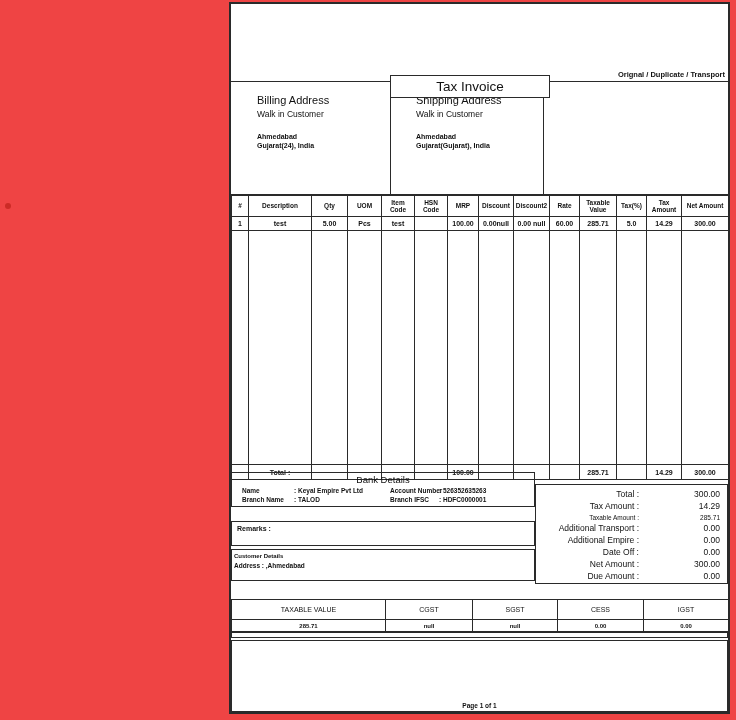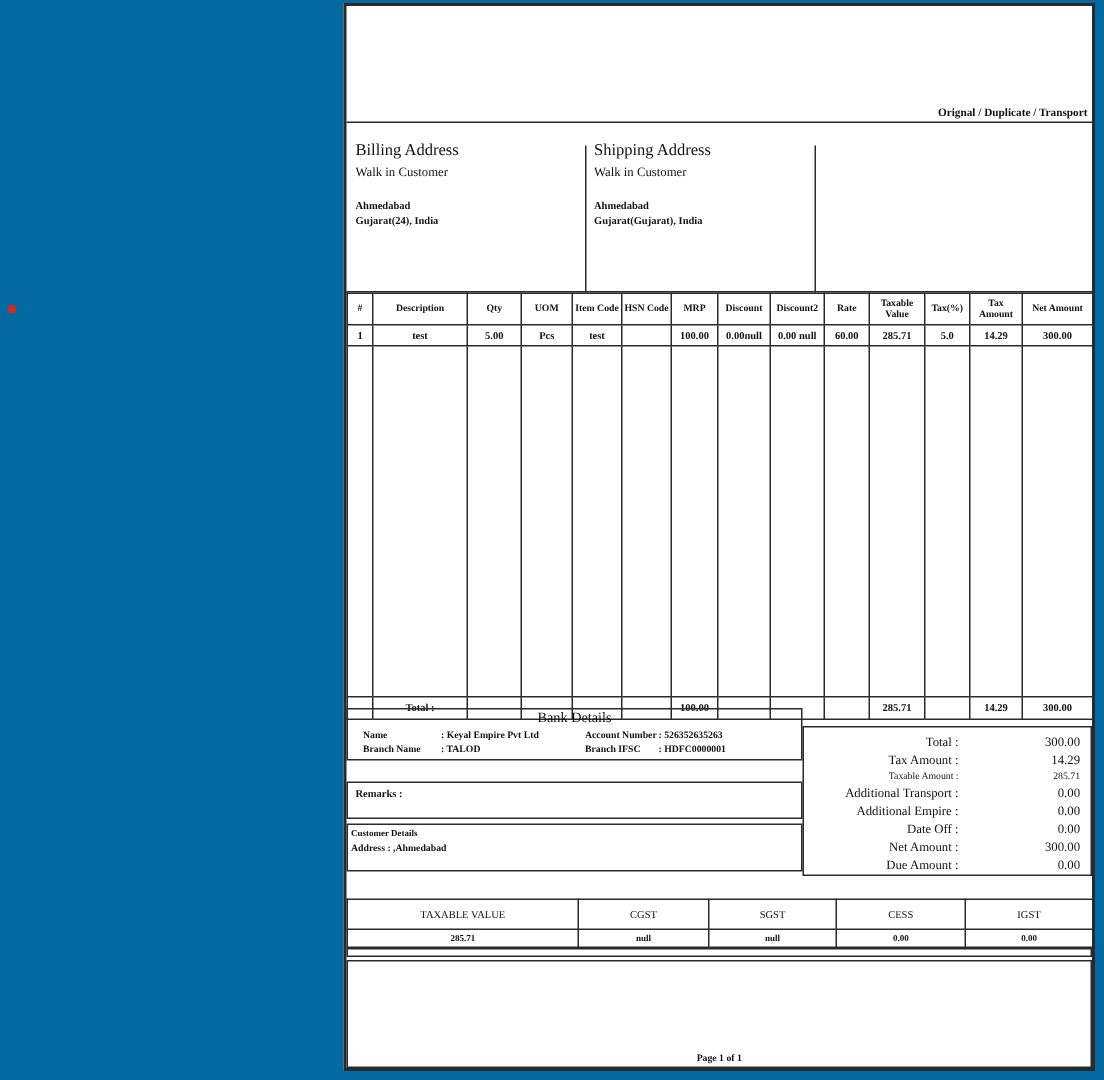--- a/index.html
+++ b/index.html
@@ -1,32 +1,32 @@
 <!DOCTYPE html>
 <html><head>
 <meta charset="utf-8">
 <style>
   * { margin:0; padding:0; box-sizing:border-box; }
   html,body { width:736px; height:720px; background:#ffffff; font-family:"Liberation Sans", sans-serif; color:#111; }
-  .stage { position:relative; width:736px; height:720px; background:#0369a1; overflow:hidden;font-family:Liberation Serif, serif; }
+  .stage { position:relative; width:736px; height:720px; background:#ef4444; overflow:hidden; }
 
   .red-dot { position:absolute; left:5px; top:203px; width:6px; height:6px; background:#cc2b26; border-radius:50%; }
 
   .doc { position:absolute; left:229px; top:2px; width:501px; height:712px; border:2px solid #2a2a2a; background:#fff; }
   .abs { position:absolute; }
 
   
   .copy-type { top:66px; right:3px; font-size:7.5px; font-weight:700; }
   .addr-band { left:0; top:77px; width:497px; height:114px; border-top:1.5px solid #2a2a2a; border-bottom:1.5px solid #2a2a2a; }
   .tax-invoice-box { left:159px; top:71px; width:160px; height:23px; border:1.5px solid #2a2a2a; background:#fff; z-index:3;
                      display:flex; align-items:center; justify-content:center; font-size:13.5px; }
   .vline-1 { left:159px; top:93px; width:0; height:98px; border-left:1.5px solid #2a2a2a; z-index:2; }
   .vline-2 { left:312px; top:93px; width:0; height:98px; border-left:1.5px solid #2a2a2a; z-index:2; }
 
-  .addr-block { width:150px; }
+  .addr-block { width:150px;margin-left:20px; }
   .addr-billing { left:6px; top:90px; }
   .addr-shipping { left:165px; top:90px; }
   .addr-heading { font-size:11px; }
   .addr-customer { font-size:8.5px; margin-top:3px; }
   .addr-city { font-size:7px; font-weight:700; margin-top:14px; }
   .addr-state { font-size:7px; font-weight:700; margin-top:2px; }
 
   .meta-box { left:319px; top:81px; width:178px; height:110px; border:1.5px solid #2a2a2a; background:#fff; z-index:2; }
   .meta-row { position:absolute; left:0; width:100%; font-size:8.5px; font-weight:600; }
   .meta-row .lbl { position:absolute; left:9px; }
@@ -87,20 +87,21 @@
 <div class="stage">
 
   <div class="red-dot"></div>
 
   <div class="doc">
 
     <div class="abs copy-type">Orignal / Duplicate / Transport</div>
     <div class="abs addr-band"></div>
     <div class="abs vline-1"></div>
     <div class="abs vline-2"></div>
+    <div class="abs tax-invoice-box">Tax Invoice</div>
 
     <div class="abs addr-block addr-billing">
       <div class="addr-heading">Billing Address</div>
       <div class="addr-customer">Walk in Customer</div>
       <div class="addr-city">Ahmedabad</div>
       <div class="addr-state">Gujarat(24), India</div>
     </div>
 
     <div class="abs addr-block addr-shipping">
       <div class="addr-heading">Shipping Address</div>

